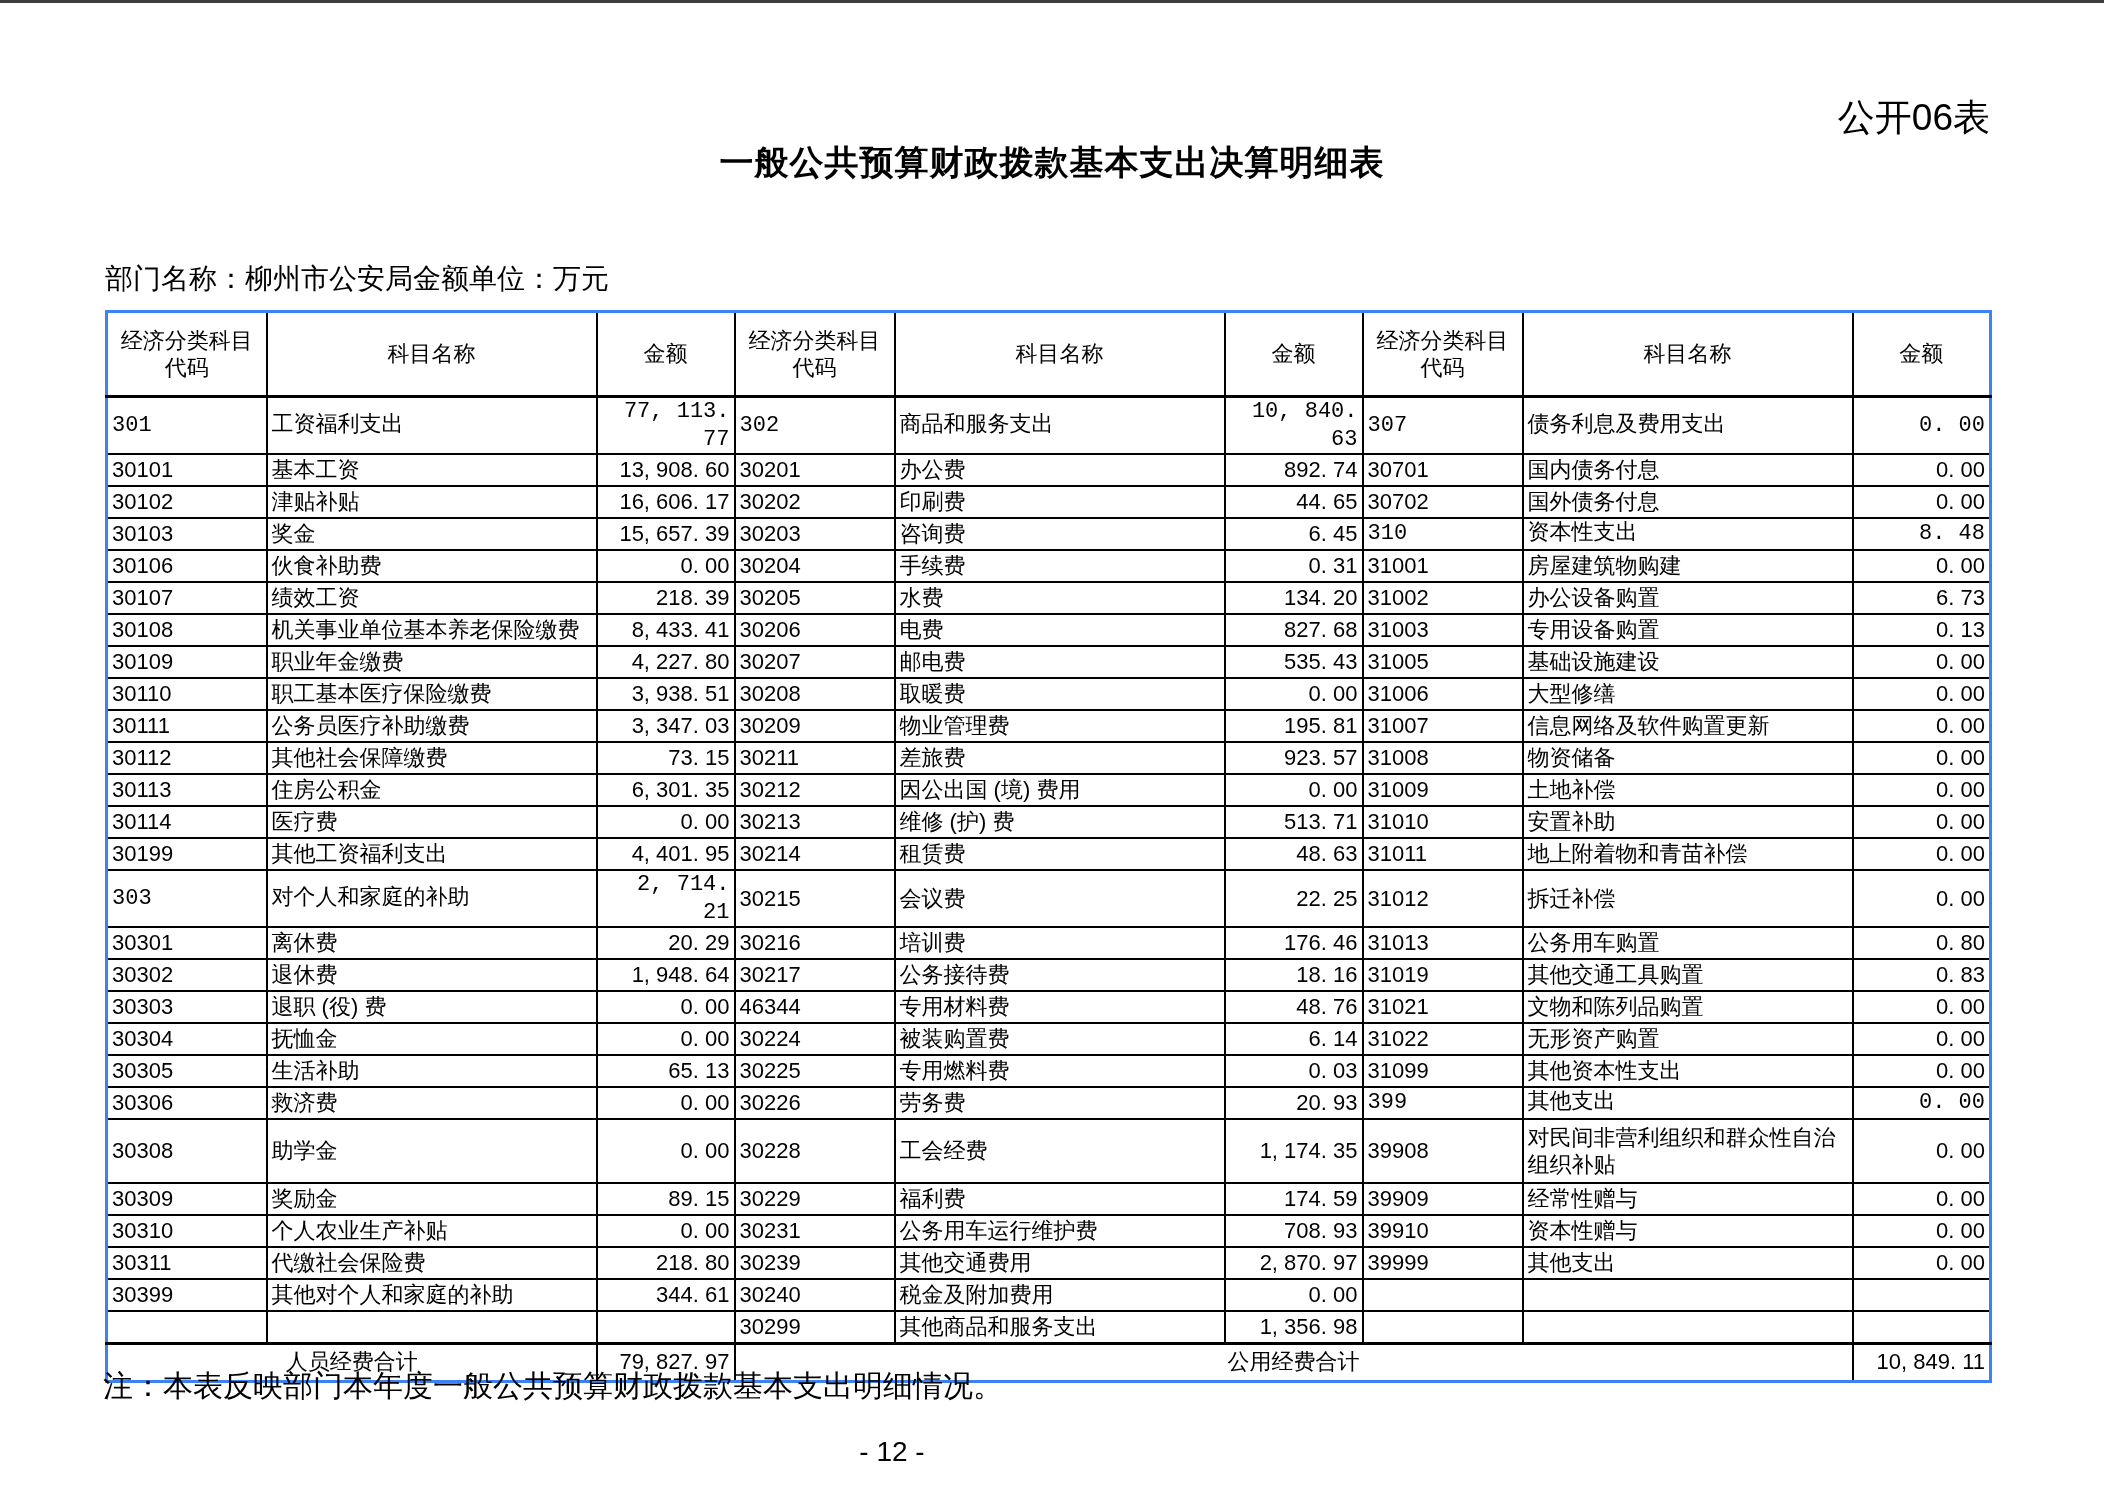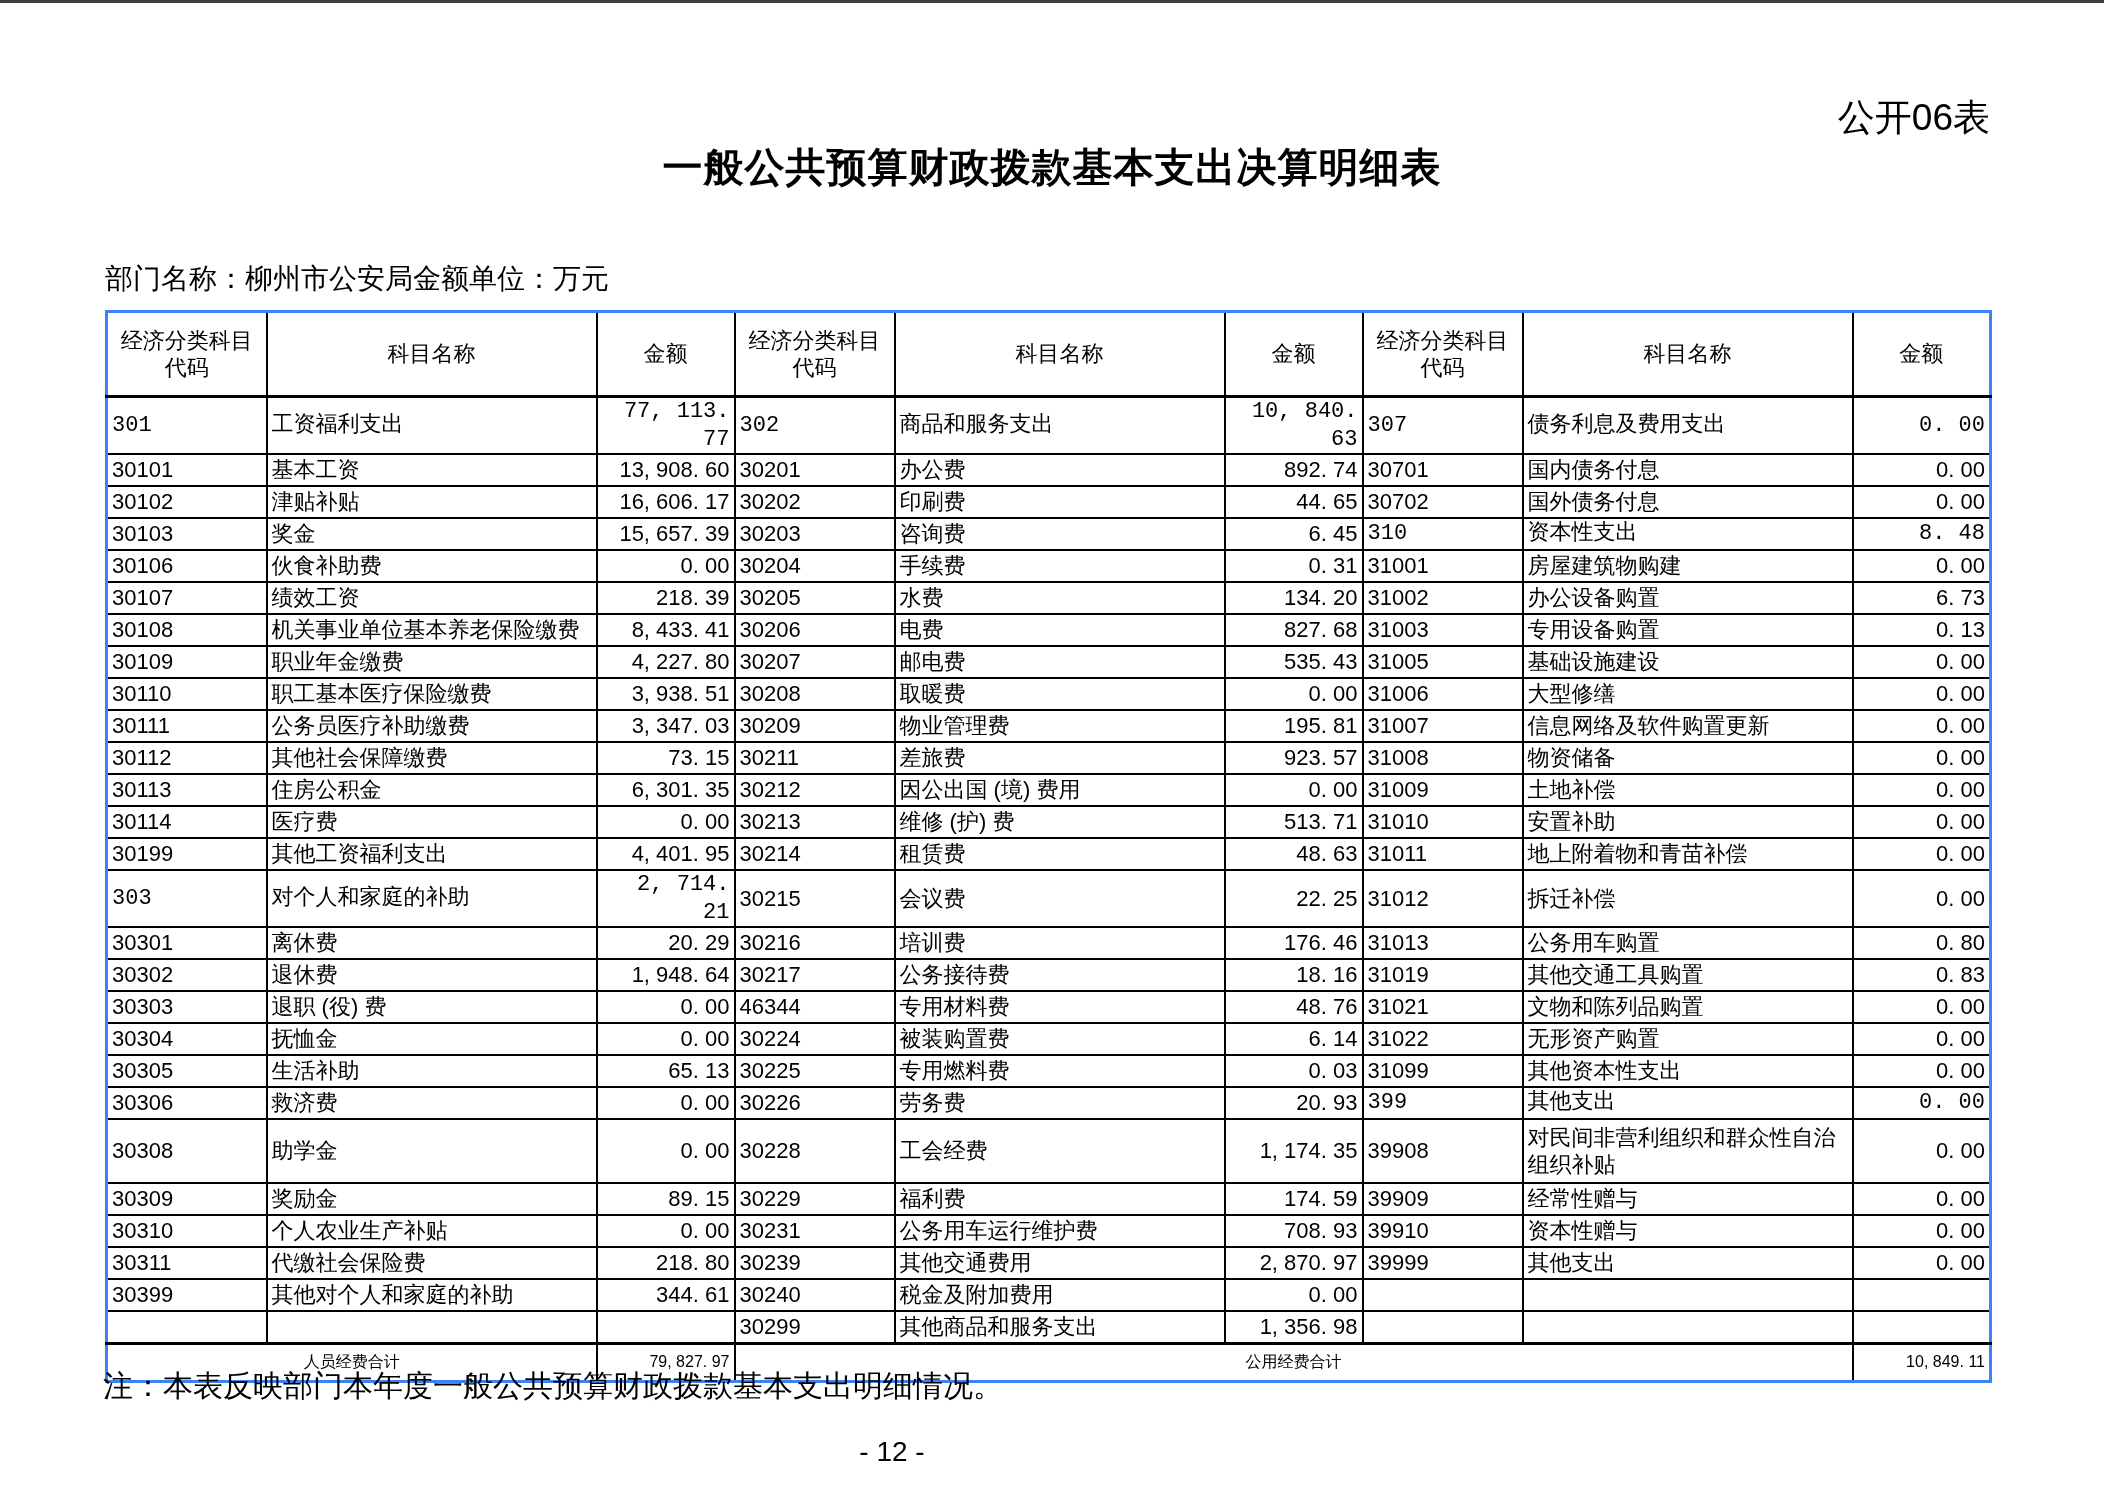--- a/index.html
+++ b/index.html
@@ -1,37 +1,37 @@
 <!DOCTYPE html>
 <html><head>
 <meta charset="utf-8">
 <style>
   html,body{margin:0;padding:0;background:#ffffff;}
   .page{position:relative;width:2104px;height:1488px;background:#ffffff;overflow:hidden;
         font-family:"Liberation Sans","DejaVu Sans",sans-serif;color:#000;}
   .top-line{position:absolute;top:0;left:0;width:2104px;height:3px;background:#3d3d3d;}
   .form-label{position:absolute;top:84px;right:114px;font-size:37px;margin-top:9px;}
   .doc-title{position:absolute;top:140px;left:0;width:2104px;text-align:center;
-             font-size:40px;font-weight:bold;letter-spacing:1px;}
+             font-size:34px;font-weight:bold;letter-spacing:1px;}
   .meta-row{position:absolute;top:260px;left:105px;width:1884px;display:flex;
             justify-content:flex-start;font-size:28px;}
   table.budget{position:absolute;top:310px;left:105px;width:1884px;border-collapse:collapse;
                table-layout:fixed;border:3px solid #3b82f6;}
   table.budget td,table.budget th{border:2px solid #000;box-sizing:border-box;overflow:hidden;
                font-weight:normal;padding:0 4px;line-height:1.25;}
   thead th{height:85px;font-size:22px;text-align:center;vertical-align:middle;
            border-bottom:3px solid #000 !important;padding:0 2px;}
   tbody td{height:32px;font-size:22px;vertical-align:middle;}
   tr.tall td{height:64px;}
   td.code{text-align:left;}
   td.name{text-align:left;}
   td.amount{text-align:right;padding-right:5px;}
   td.parent{padding-left:10px;font-family:Liberation Mono, monospace;}
   td.child{padding-left:38px;}
-  tr.footer-row td{height:38px;font-size:16px;border-top:3px solid #000 !important;
+  tr.footer-row td{height:38px;font-size:22px;border-top:3px solid #000 !important;
                    vertical-align:middle;}
   .total-label{text-align:center;}
   .note{position:absolute;top:1366px;left:103px;font-size:30px;}
   .page-number{position:absolute;top:1436px;left:0;width:1784px;text-align:center;font-size:28px;}
 </style>
 </head>
 <body>
 
 <div class="page">
   <div class="top-line"></div>

